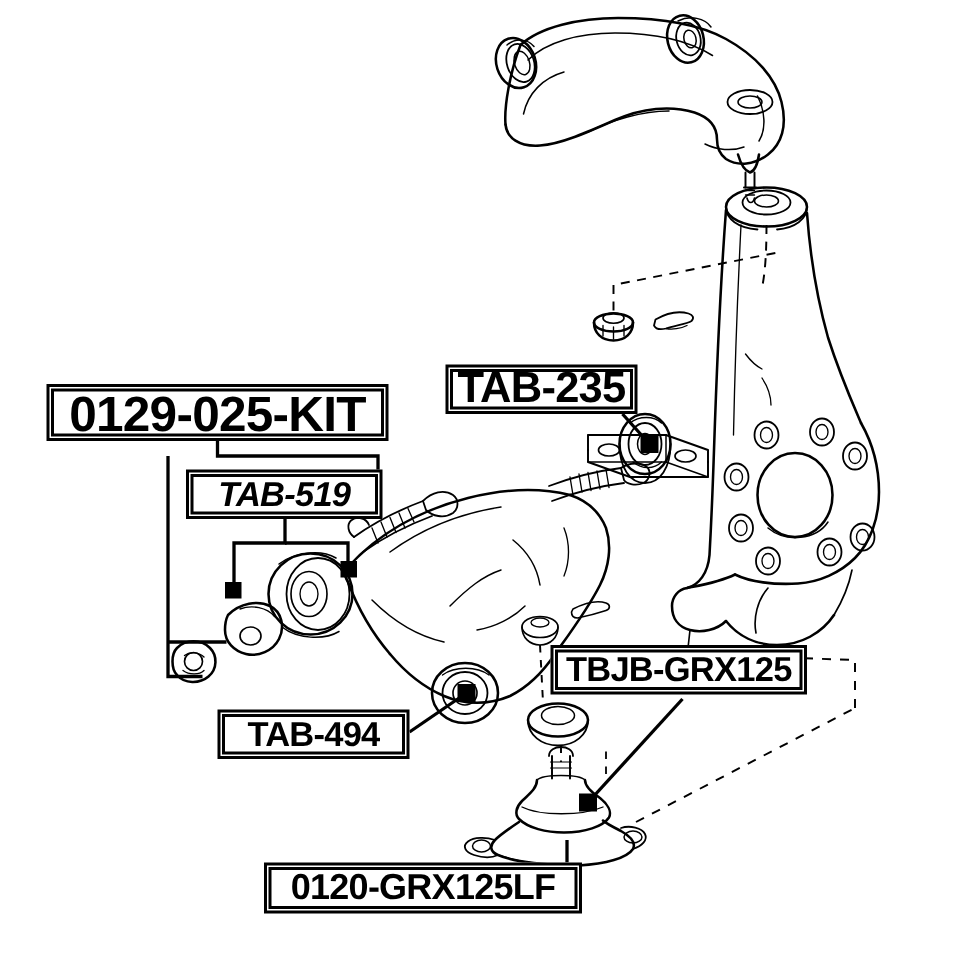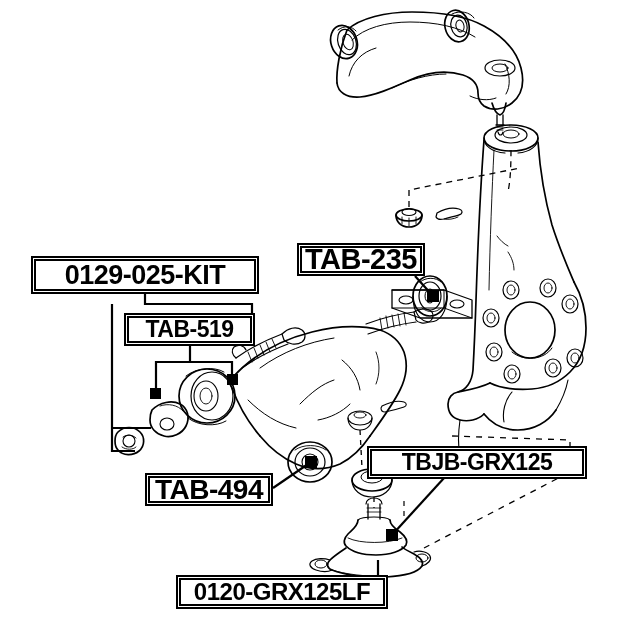--- a/index.html
+++ b/index.html
@@ -28,28 +28,28 @@
   }
   .label span{
     font-family:"Liberation Sans",sans-serif;
     font-weight:bold;
     color:#000;
     letter-spacing:-0.5px;
     white-space:nowrap;
     line-height:1;
   }
   #lbl-kit   {left:31px; top:256px; width:228px; height:38px;}
-  #lbl-kit   span{font-size:27px;}
+  #lbl-kit   span{font-size:33px;}
   #lbl-519   {left:124px;top:313px; width:131px; height:33px;}
-  #lbl-519   span{font-size:23px;}
+  #lbl-519   span{font-size:23px;font-style:italic;}
   #lbl-235   {left:297px;top:243px; width:128px; height:33px;}
   #lbl-235   span{font-size:29px;}
   #lbl-494   {left:145px;top:473px; width:128px; height:33px;}
-  #lbl-494   span{font-size:28px;}
-  #lbl-tbjb  {left:367px;top:446px; width:220px; height:33px;}
+  #lbl-494   span{font-size:23px;}
+  #lbl-tbjb  {left:367px;top:430px; width:171px; height:33px;}
   #lbl-tbjb  span{font-size:23px;}
   #lbl-0120  {left:176px;top:575px; width:212px; height:34px;}
   #lbl-0120  span{font-size:24px;}
 </style>
 </head>
 <body>
 
 <svg id="diagram" viewBox="0 0 640 640">
   <rect x="0" y="0" width="640" height="640" fill="#ffffff"></rect>
 

